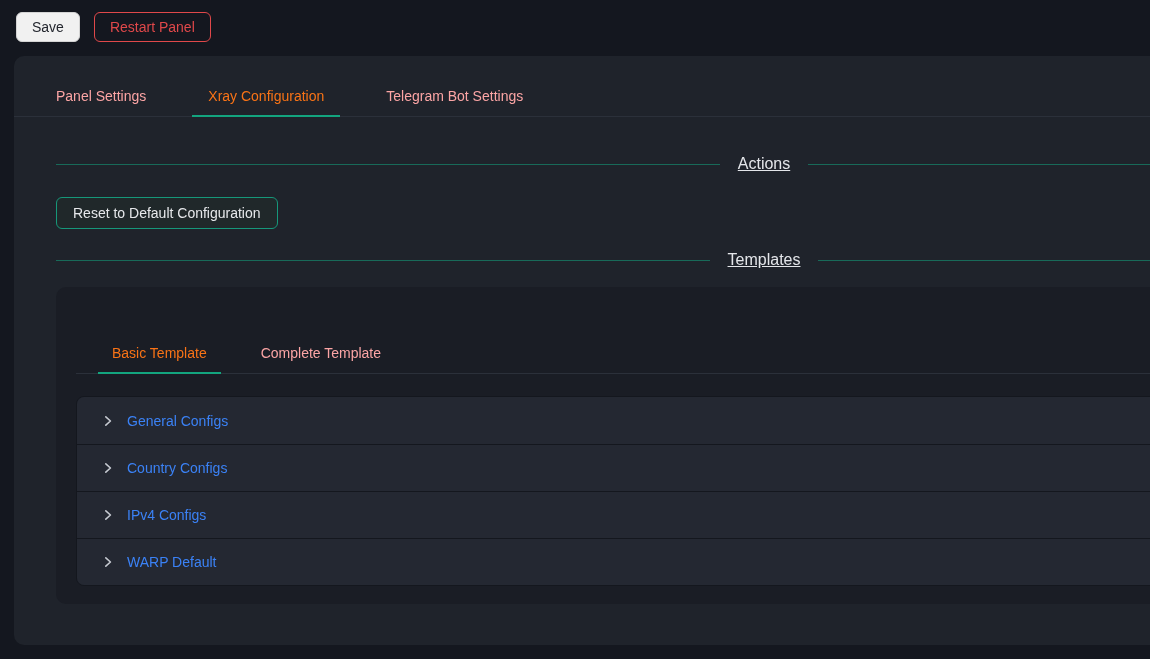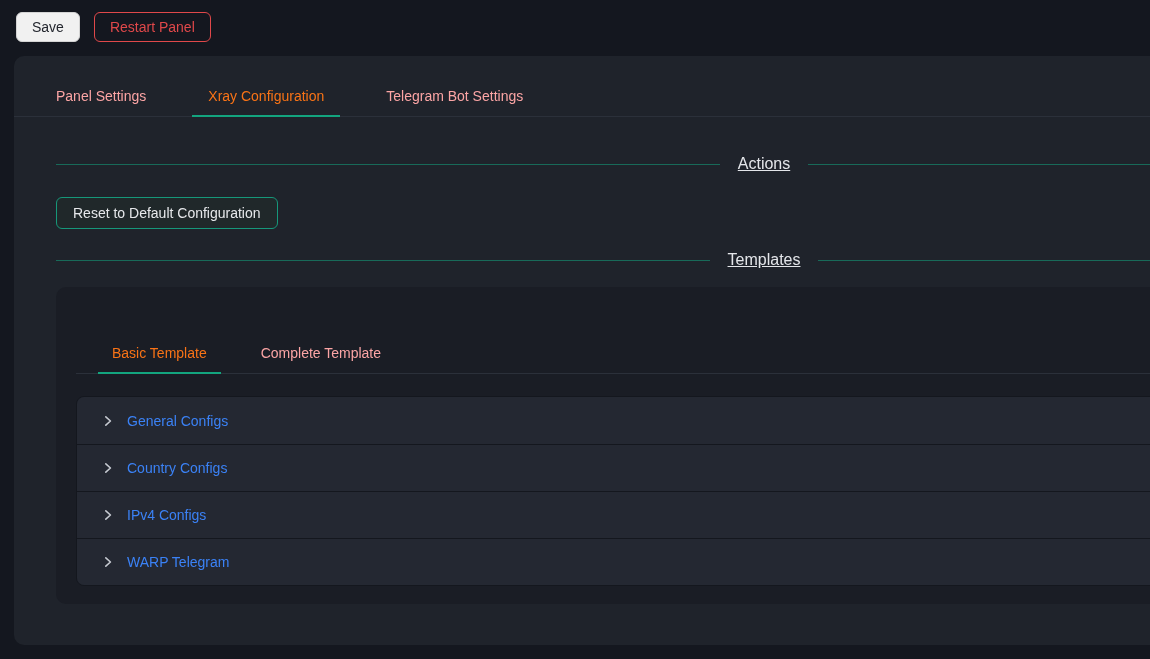--- a/index.html
+++ b/index.html
@@ -207,20 +207,20 @@
           </span>
           <span class="acc-label">IPv4 Configs</span>
         </div>
 
         <div class="acc-row">
           <span class="chev">
             <svg viewBox="0 0 16 16" width="14" height="14" fill="none" stroke="currentColor" stroke-width="1.8" stroke-linecap="round" stroke-linejoin="round">
                 <path d="M5.5 3.2 L10.8 8 L5.5 12.8"></path>
               </svg>
           </span>
-          <span class="acc-label">WARP Telegram</span>
+          <span class="acc-label">WARP Default</span>
         </div>
 
       </div>
     </div>
 
   </section>
 </main>
 
 </body></html>

